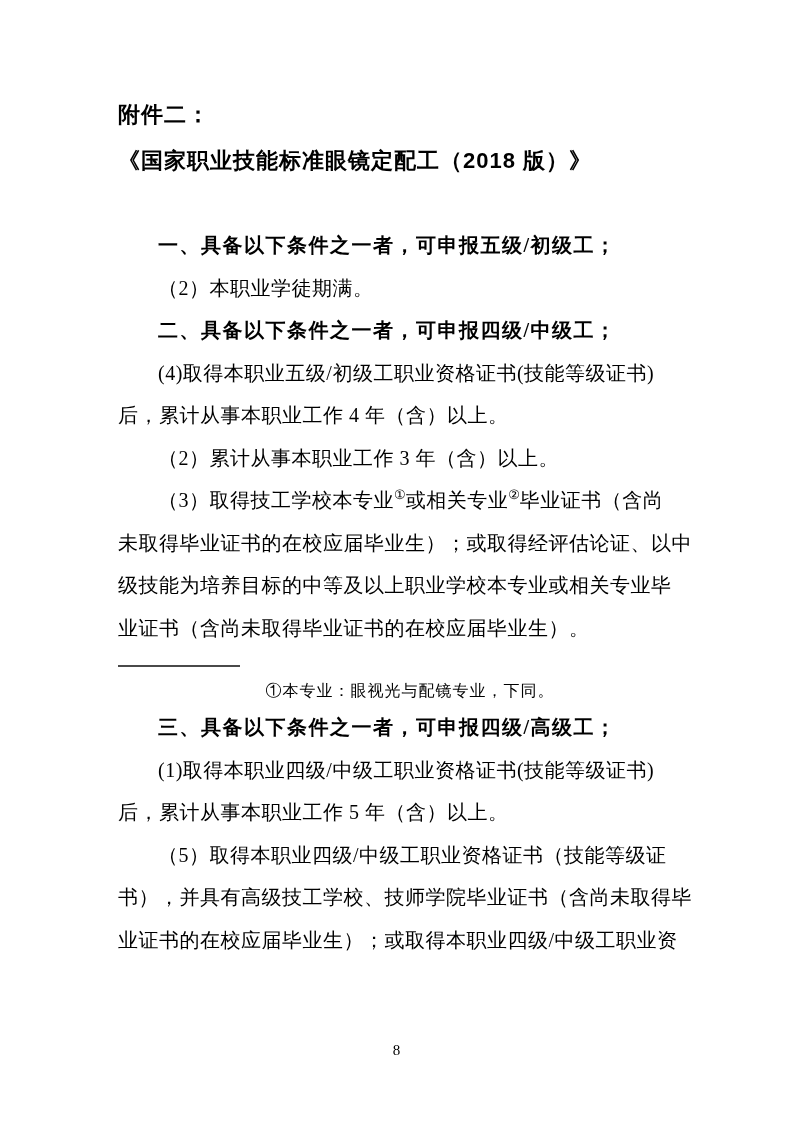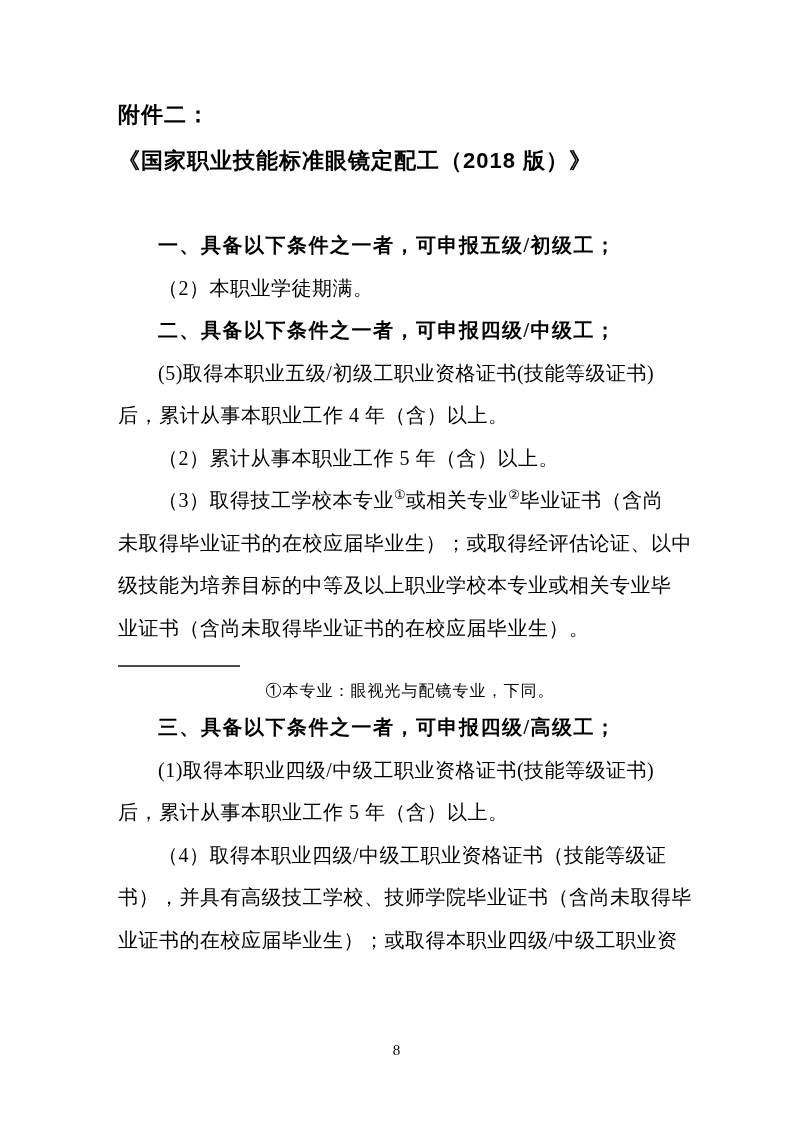--- a/index.html
+++ b/index.html
@@ -65,38 +65,38 @@
 
 <div class="page">
   <div class="attach">附件二：</div>
 
   <div class="title">《国家职业技能标准眼镜定配工（2018 版）》</div>
 
   <div class="body-lines" id="body1">
       <div class="line heading-indent">一、具备以下条件之一者，可申报五级/初级工；</div>
       <div class="line indent">（2）本职业学徒期满。</div>
       <div class="line heading-indent">二、具备以下条件之一者，可申报四级/中级工；</div>
-      <div class="line indent">(5)取得本职业五级/初级工职业资格证书(技能等级证书)</div>
+      <div class="line indent">(4)取得本职业五级/初级工职业资格证书(技能等级证书)</div>
       <div class="line flush">后，累计从事本职业工作 4 年（含）以上。</div>
-      <div class="line indent">（2）累计从事本职业工作 5 年（含）以上。</div>
+      <div class="line indent">（2）累计从事本职业工作 3 年（含）以上。</div>
       <div class="line indent">（3）取得技工学校本专业<sup>①</sup>或相关专业<sup>②</sup>毕业证书（含尚</div>
       <div class="line flush">未取得毕业证书的在校应届毕业生）；或取得经评估论证、以中</div>
       <div class="line flush">级技能为培养目标的中等及以上职业学校本专业或相关专业毕</div>
       <div class="line flush">业证书（含尚未取得毕业证书的在校应届毕业生）。</div>
     </div>
 
   <div class="divider"></div>
 
   <div class="footnotes" id="footnotes">
       <div class="footnote">①本专业：眼视光与配镜专业，下同。</div>
     </div>
 
   <div class="body-lines" id="body2">
       <div class="line heading-indent">三、具备以下条件之一者，可申报四级/高级工；</div>
       <div class="line indent">(1)取得本职业四级/中级工职业资格证书(技能等级证书)</div>
       <div class="line flush">后，累计从事本职业工作 5 年（含）以上。</div>
-      <div class="line indent">（4）取得本职业四级/中级工职业资格证书（技能等级证</div>
+      <div class="line indent">（5）取得本职业四级/中级工职业资格证书（技能等级证</div>
       <div class="line flush">书），并具有高级技工学校、技师学院毕业证书（含尚未取得毕</div>
       <div class="line flush">业证书的在校应届毕业生）；或取得本职业四级/中级工职业资</div>
     </div>
 
   <div class="pagenum">8</div>
 </div>
 
 </body></html>

